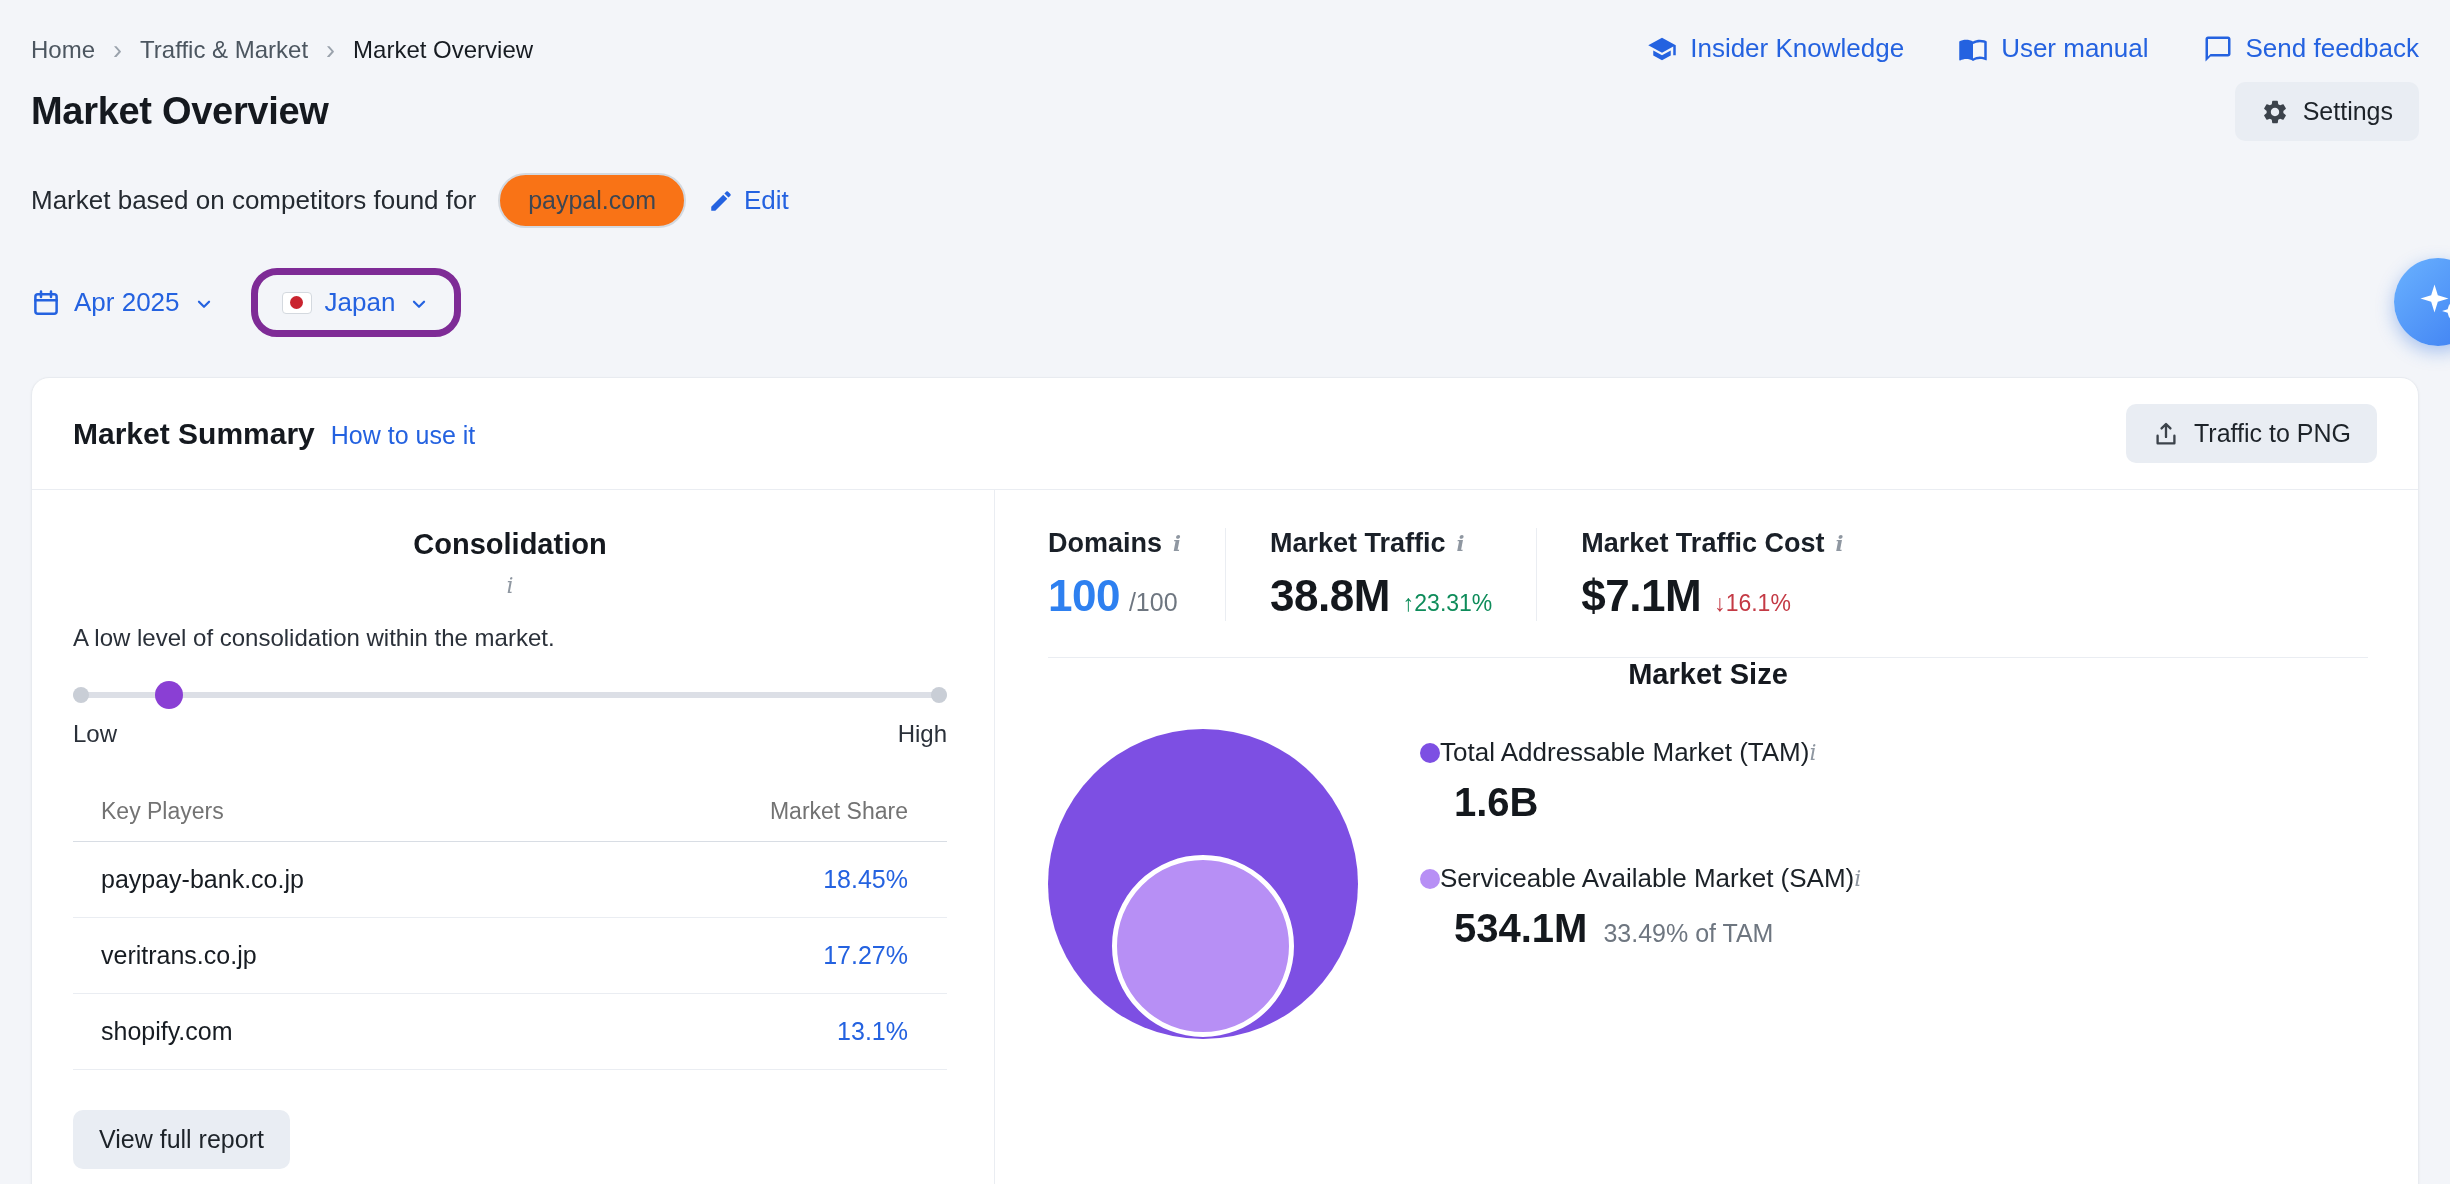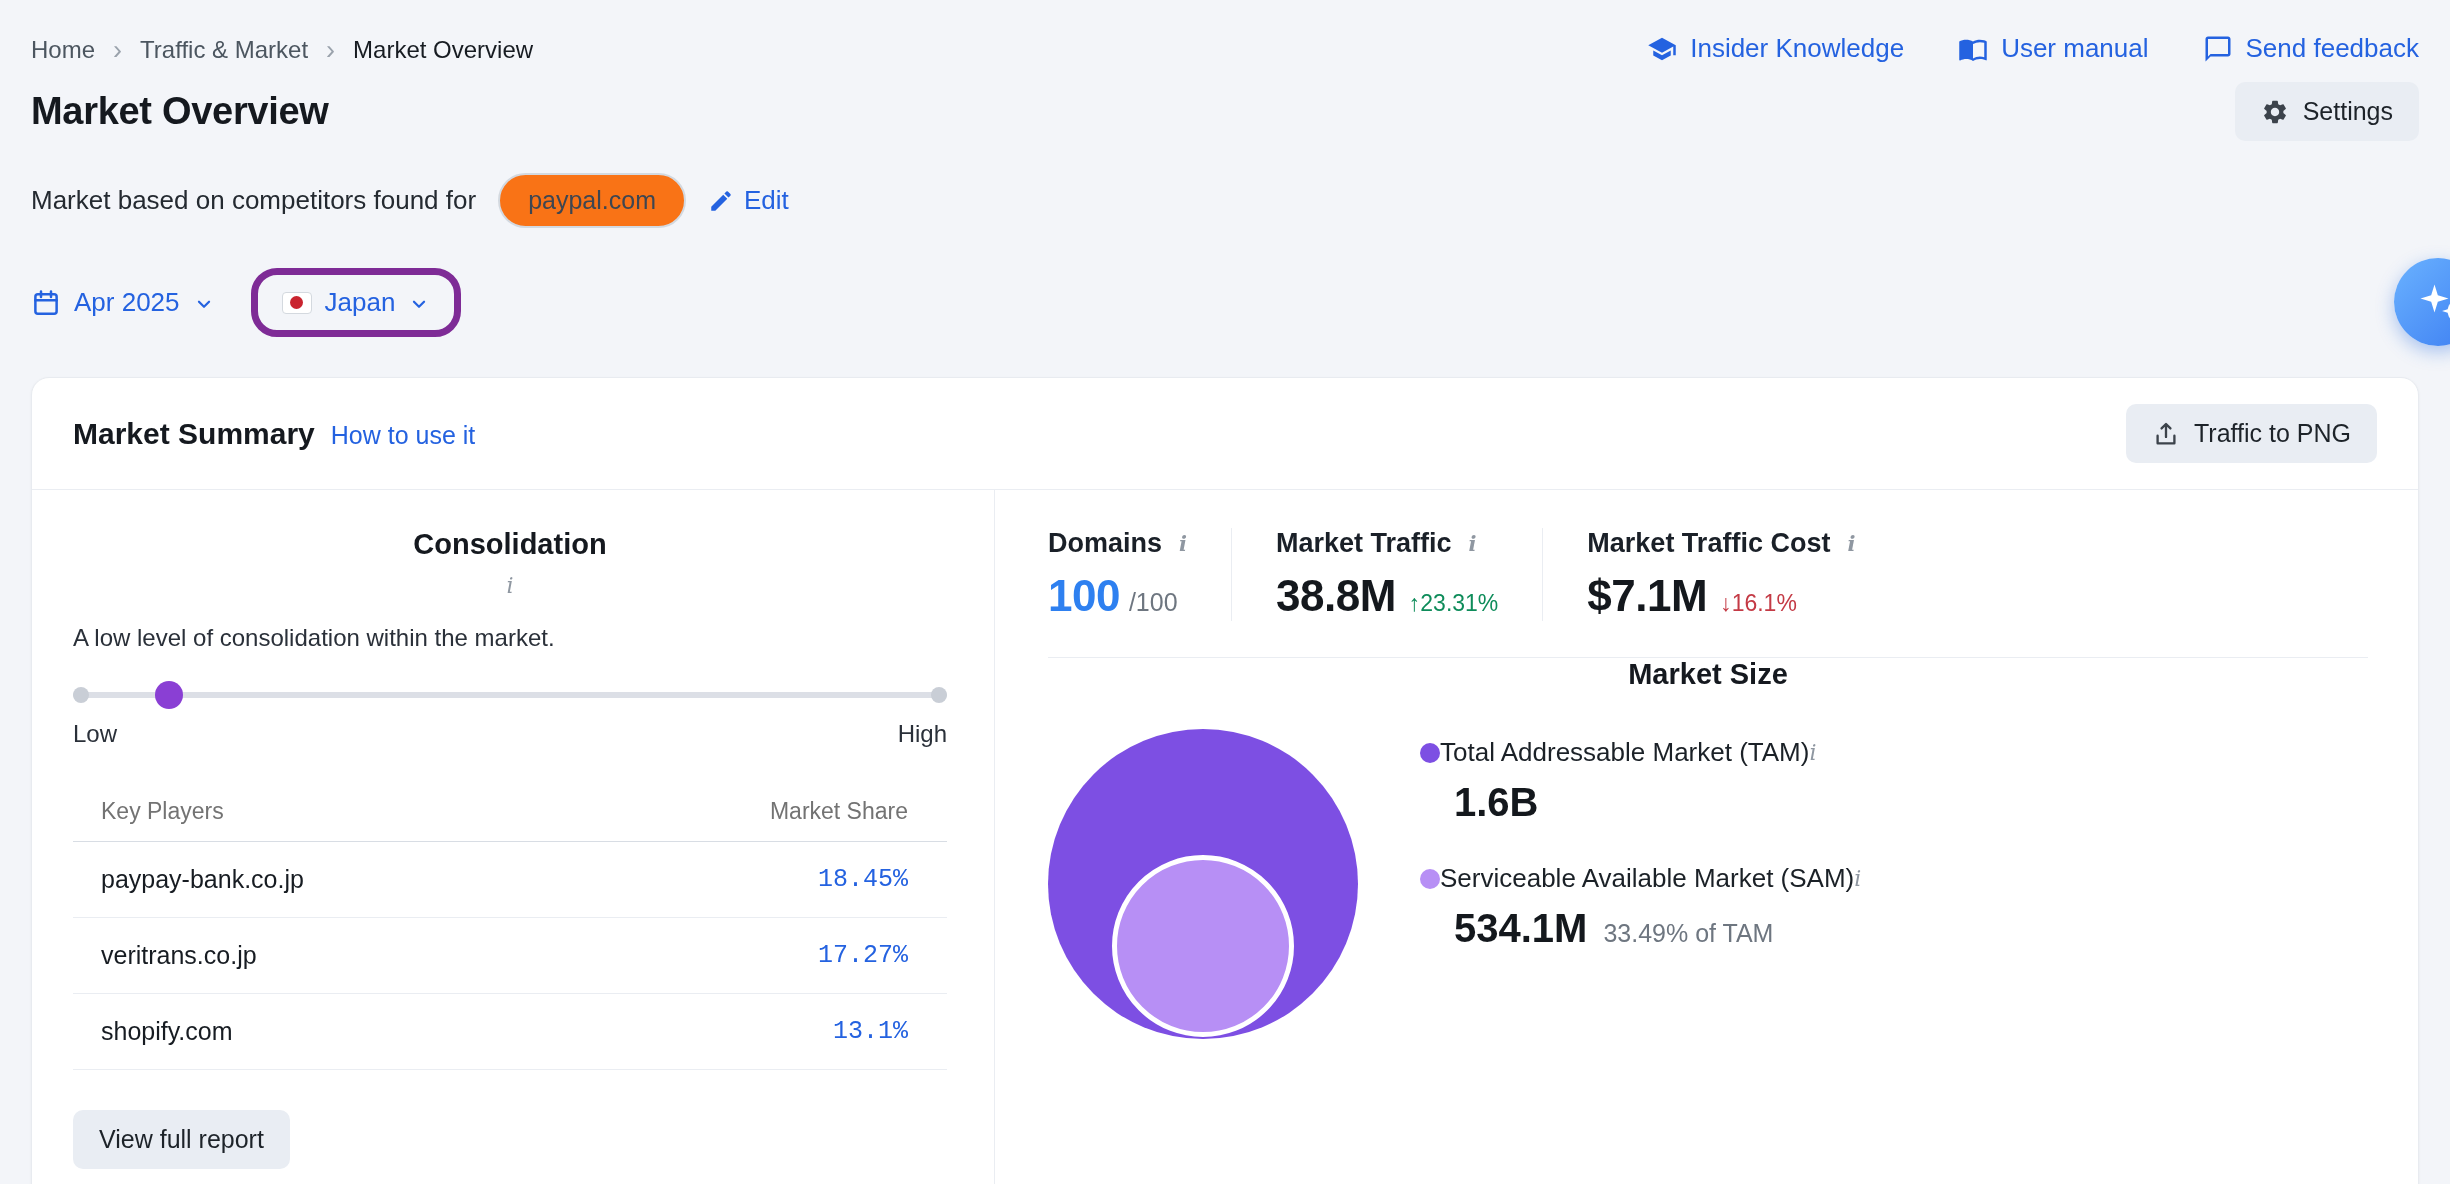--- a/index.html
+++ b/index.html
@@ -79,29 +79,29 @@
   .endcap.left { left:0; } .endcap.right { right:0; }
   .thumb { position:absolute; top:1px; width:28px; height:28px; border-radius:50%;
     background:var(--slider-purple,#8a3fd4); transform:translateX(-50%); left:11%; cursor:grab; }
   .slider-labels { display:flex; justify-content:space-between; margin-top:10px; font-size:24px; color:#2a3039; }
   .kp-table { margin-top:50px; }
   .trow { display:flex; justify-content:space-between; align-items:center;
     padding:23px 39px 23px 28px; border-bottom:1px solid #eaedf2; font-size:25px; }
   .trow.thead { padding-top:0; padding-bottom:16px; font-size:23px; color:#737373;
     border-bottom:1px solid #d8dde4; }
   .domain { color:#171c22; }
-  .share { color:var(--accent-blue,#2462e0); cursor:pointer;font-family:Liberation Mono, monospace; }
+  .share { color:var(--accent-blue,#2462e0); cursor:pointer; }
   .view-report { margin-top:40px; }
 
   
   .right-col { flex:1; padding:38px 50px 56px 53px; }
   .metrics { display:flex; }
   .metric { padding-right:44px; margin-right:44px; border-right:1px solid #eaedf2; }
   .metric:last-child { border-right:none; margin-right:0; }
-  .metric-label { display:flex; align-items:center; gap:17px; font-size:27px; font-weight:700; color:#1a2028; }
+  .metric-label { display:flex; align-items:center; gap:11px; font-size:27px; font-weight:700; color:#1a2028; }
   .metric-label .info { font-size:21px; }
   .metric-value { display:flex; align-items:baseline; gap:9px; margin-top:12px; }
   .value-big { font-size:44px; font-weight:700; letter-spacing:-0.5px; color:#14181d; }
   .value-big.blue { color:var(--value-blue,#2e80f0); }
   .suffix { font-size:25px; color:#6e7680; }
   .delta { font-size:23px; margin-left:4px; }
   .delta.up { color:var(--positive-green,#0e8c5a); }
   .delta.down { color:var(--negative-red,#c43a45); }
   .hdivider { border-bottom:1px solid #eaedf2; margin-top:36px; }
   .ms-title-row { }

